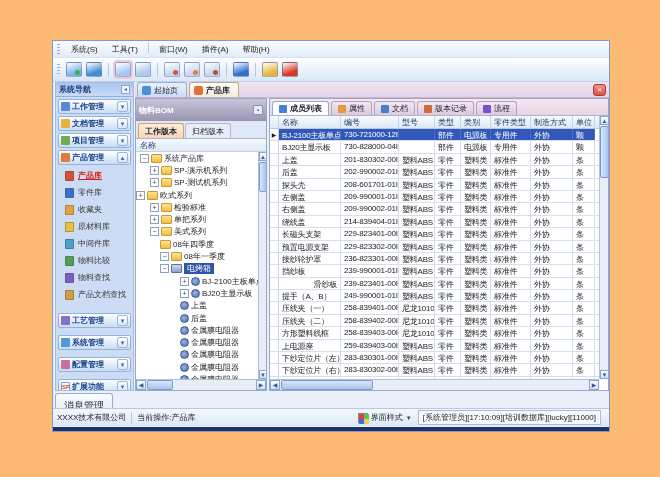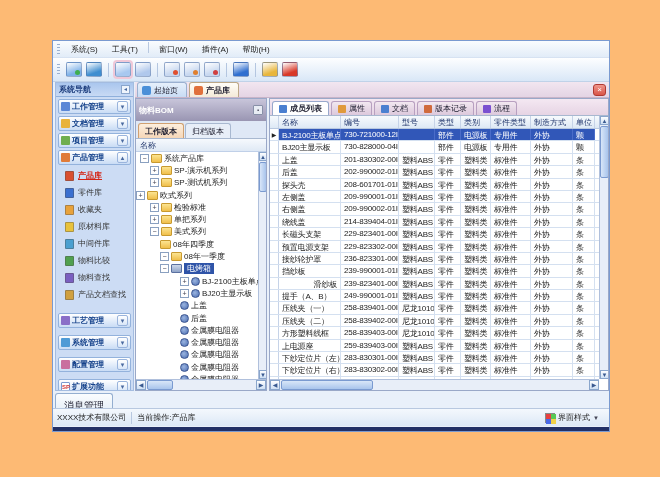--- a/index.html
+++ b/index.html
@@ -738,17 +738,18 @@
       <span>当前操作:产品库</span>
       <span style="flex:1"></span>
       <span class="style-grid">
           <span></span>
           <span></span>
           <span></span>
           <span></span>
         </span>
       <span>界面样式</span>
       <span class="dd-arrow">▼</span>
+      <span class="session-box">[系统管理员][17:10:09][培训数据库][lucky][11000]</span>
     </div>
 
     <div class="window-bottom"></div>
   </div>
 </div>
 
 </body></html>

